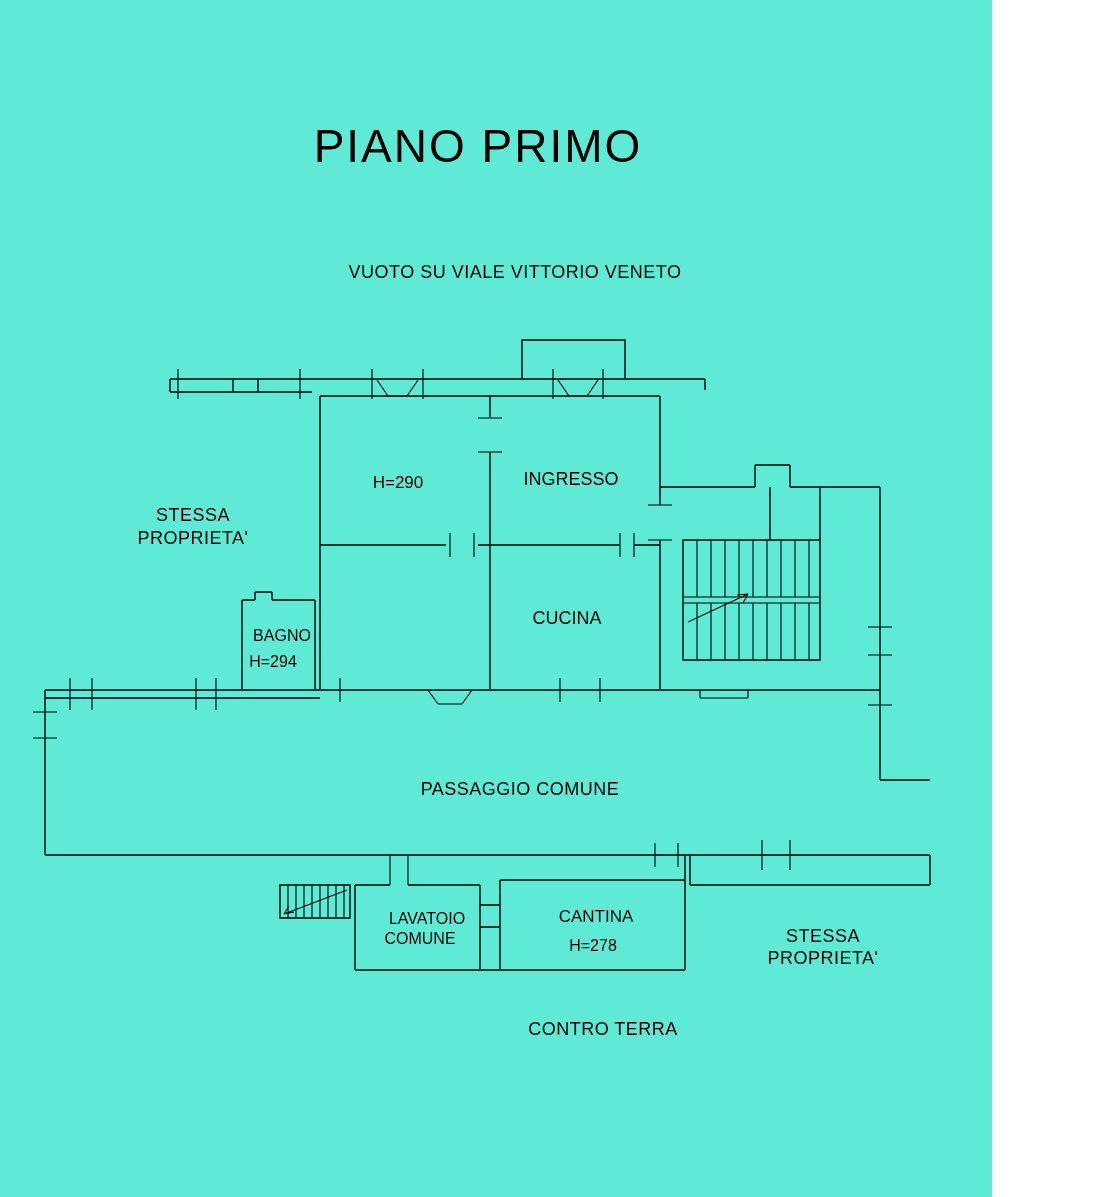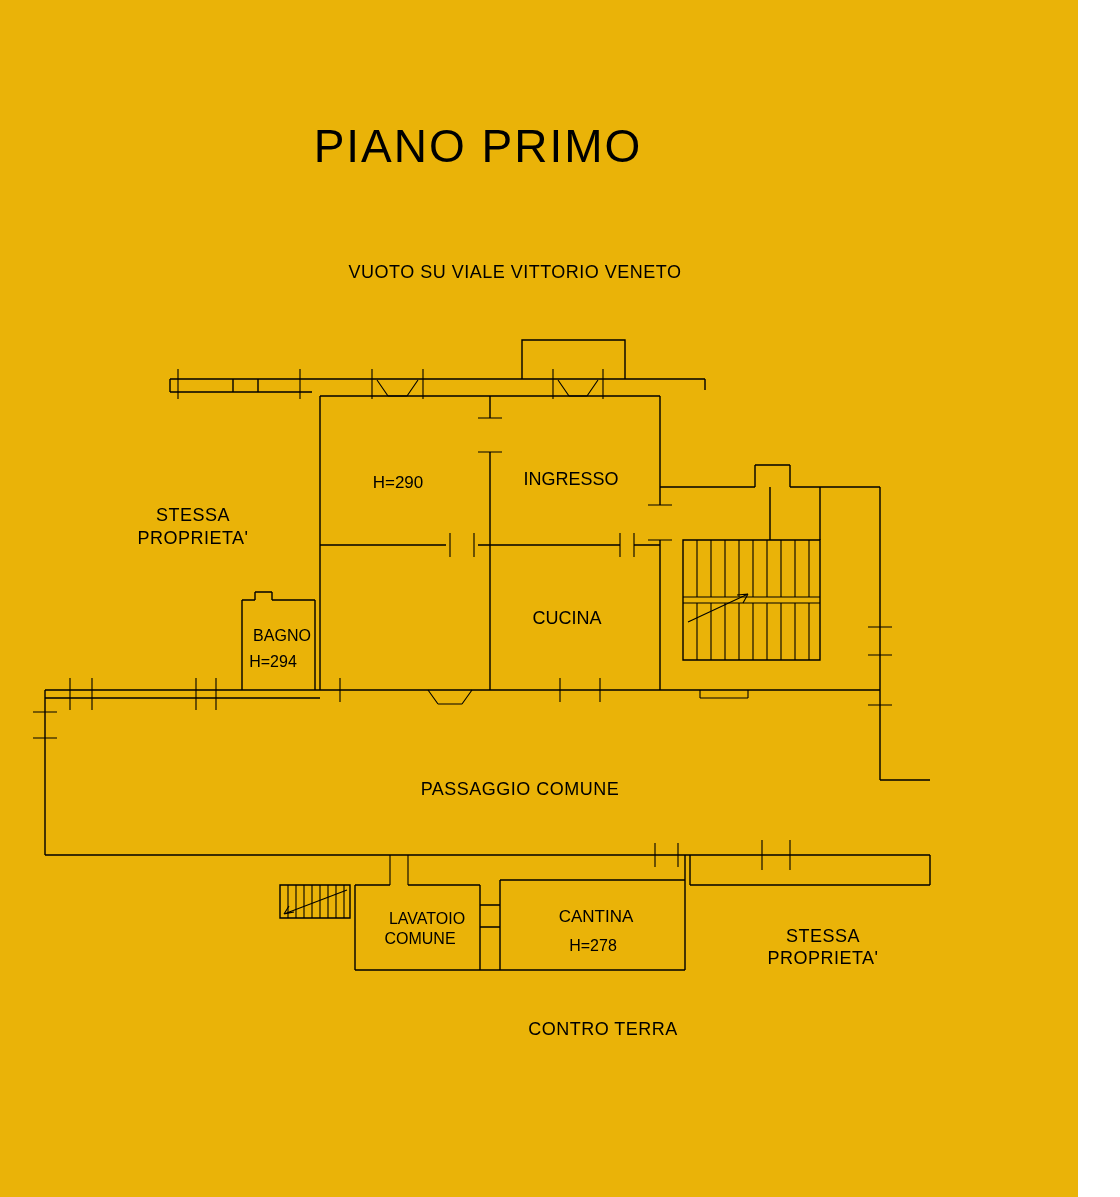--- a/index.html
+++ b/index.html
@@ -2,23 +2,23 @@
 <html><head>
 <meta charset="utf-8">
 <style>
   html, body {
     margin: 0;
     padding: 0;
     background: #ffffff;
   }
   .canvas {
     position: relative;
-    width: 1078px;
+    width: 992px;
     height: 1197px;
-    background: #eab308;
+    background: #5eead4;
     overflow: hidden;
   }
   svg text {
     font-family: "Liberation Sans", sans-serif;
     fill: #000000;
   }
   .t-title   { font-size: 46px; letter-spacing: 2px; }
   .t-label   { font-size: 18px; letter-spacing: 0.5px; }
   .t-room    { font-size: 18px; }
   .t-small   { font-size: 16px; }

